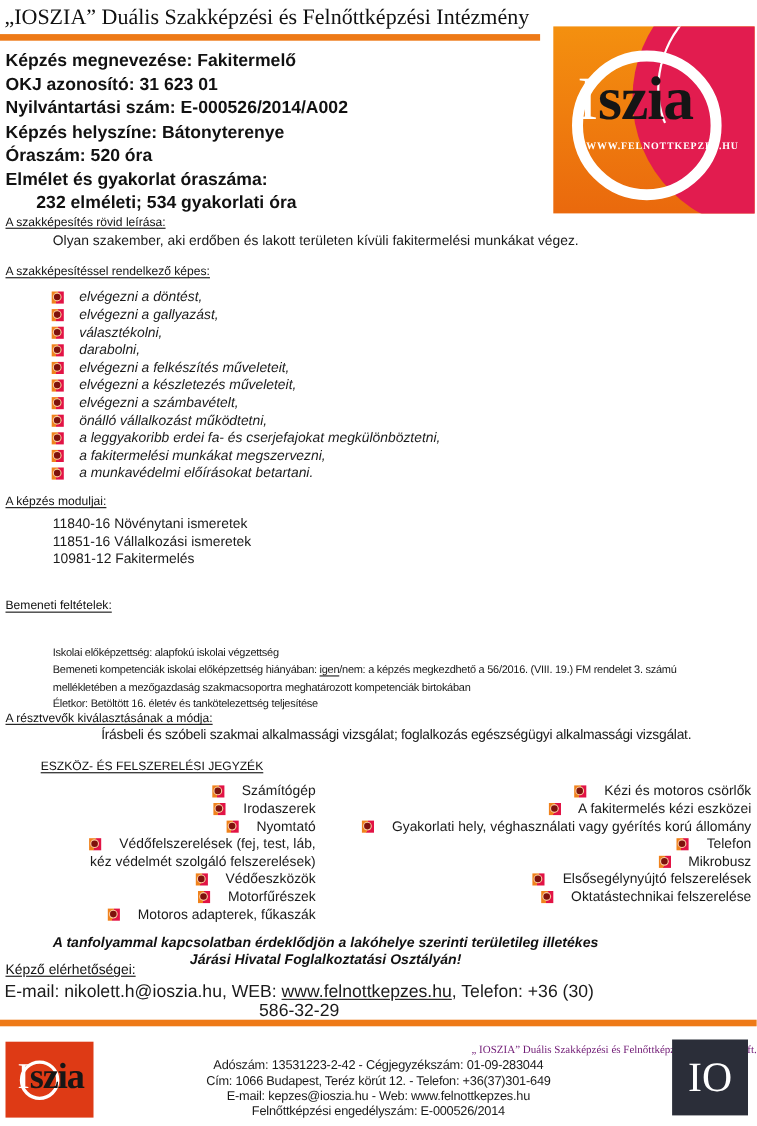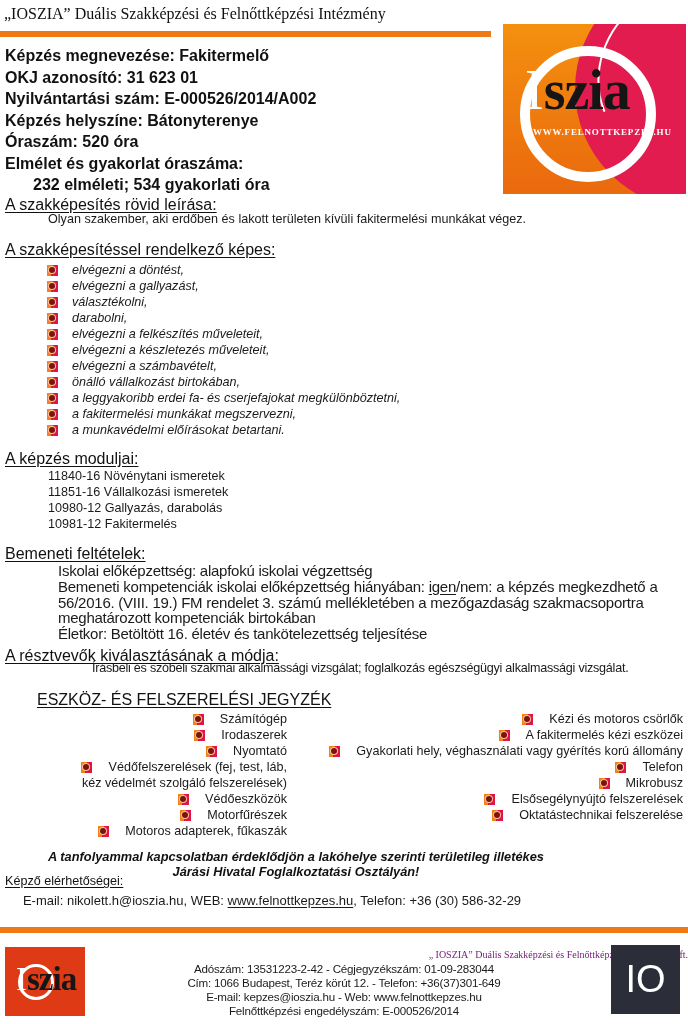--- a/index.html
+++ b/index.html
@@ -3,39 +3,39 @@
 <meta charset="utf-8">
 <style>
   html,body{margin:0;padding:0;}
   body{
     width:688px;height:1024px;position:relative;background:#ffffff;
     font-family:"Liberation Sans",sans-serif;color:#1a1a1a;overflow:hidden;
   }
   .abs{position:absolute;}
 
   
-  .header-title{left:4px;top:5px;font-family:"Liberation Serif",serif;font-size:16px;color:#111;white-space:nowrap;}
+  .header-title{left:4px;top:5px;font-family:"Liberation Serif",serif;font-size:20px;color:#111;white-space:nowrap;}
   .header-rule{left:0;top:31px;width:491px;height:6px;background:#EE7A17;}
 
   
   .info{left:5px;top:45px;font-weight:700;font-size:16px;line-height:21.5px;color:#111;}
   .info .indent{padding-left:28px;}
 
   
   .logo{left:503px;top:24px;width:183px;height:170px;background:linear-gradient(180deg,#F4900F,#EA690D);overflow:hidden;}
   .logo-pink{position:absolute;left:72px;top:-55px;width:240px;height:240px;border-radius:50%;background:#E21C4F;}
   .logo-ring{position:absolute;left:17px;top:22px;width:116px;height:116px;border:10px solid #fff;border-radius:50%;}
   .logo-arc{position:absolute;left:96px;top:-30px;width:120px;height:150px;border:2px solid rgba(255,255,255,.85);border-radius:50%;border-color:transparent transparent transparent #fff;transform:rotate(18deg);}
   .logo-text{position:absolute;left:22px;top:36px;font-family:"Liberation Serif",serif;font-size:56px;line-height:60px;white-space:nowrap;}
   .logo-text .i{color:#fff;}
   .logo-text .szia{color:#151515;font-weight:700;letter-spacing:-1px;}
   .logo-web{position:absolute;left:30px;top:103px;color:#fff;font-family:"Liberation Serif",serif;font-size:9px;font-weight:700;letter-spacing:.8px;white-space:nowrap;}
 
   
-  .h{left:5px;font-size:16px;color:#111;text-decoration:underline;text-underline-offset:2px;white-space:nowrap;}
+  .h{left:5px;font-size:11px;color:#111;text-decoration:underline;text-underline-offset:2px;white-space:nowrap;}
   .body-text{font-size:12.6px;color:#1a1a1a;}
   .condensed{letter-spacing:-0.25px;}
 
   
   ul.blist{list-style:none;margin:0;padding:0;}
   ul.blist li{display:flex;align-items:center;height:16px;font-size:12.6px;}
   .mini{width:11px;height:11px;display:inline-block;position:relative;flex:none;
         background:linear-gradient(100deg,#F0821C 46%,#E21345 46%);}
   .mini::after{content:"";position:absolute;left:1px;top:1px;width:6px;height:6px;border-radius:50%;
         border:1px solid rgba(255,210,165,.95);background:#7E120C;}
@@ -43,40 +43,40 @@
   .skills li{gap:14px;}
   .eq-left{left:7px;top:711px;width:280px;}
   .eq-right{left:293px;top:711px;width:390px;}
   .eq-left li,.eq-right li{gap:16px;justify-content:flex-end;}
   li.cont .mini{visibility:hidden;}
 
   
   .plain{left:48px;font-size:12.6px;line-height:16px;}
 
   
-  .entry-body{left:48px;top:563px;width:625px;font-size:15px;line-height:15.8px;margin-left:10px;}
+  .entry-body{left:48px;top:586px;width:625px;font-size:10px;line-height:15.8px;}
   .u{text-decoration:underline;text-underline-offset:2px;}
 
   
   .notice{left:0;top:849px;width:592px;box-sizing:border-box;padding:0 28px;text-align:center;
           font-weight:700;font-style:italic;font-size:12.8px;line-height:15px;color:#111;}
-  .contact-line{left:0;top:893px;width:544px;text-align:center;font-size:13px;}
+  .contact-line{left:0;top:893px;width:544px;text-align:center;font-size:16px;}
 
   
   .footer-rule{left:0;top:927px;width:688px;height:6px;background:#EE7A17;}
   .f-logo{left:5px;top:947px;width:80px;height:69px;background:#DE3A15;overflow:hidden;}
   .f-logo-ring{position:absolute;left:13px;top:17px;width:30px;height:30px;border:3px solid #fff;border-radius:50%;}
   .f-logo-text{position:absolute;left:11px;top:12px;font-family:"Liberation Serif",serif;font-size:33px;line-height:40px;white-space:nowrap;}
   .f-logo-text .i{color:#fff;}
   .f-logo-text .szia{color:#161616;font-weight:700;letter-spacing:-1px;}
   .f-center{left:0;top:949px;width:688px;text-align:center;}
   .f-company{font-family:"Liberation Serif",serif;font-size:10px;color:#701a75;margin-bottom:2px;text-align:right;}
   .f-line{font-size:11.6px;line-height:14px;letter-spacing:-0.2px;color:#1a1a1a;}
   .io-box{left:611px;top:945px;width:69px;height:69px;background:#2B2E39;display:flex;align-items:center;justify-content:center;}
-  .io-box span{color:#fff;font-family:Liberation Sans, sans-serif;font-size:38px;}
+  .io-box span{color:#fff;font-family:Liberation Serif, serif;font-size:38px;}
 </style>
 </head>
 <body>
 
 <div class="abs header-title">„IOSZIA” Duális Szakképzési és Felnőttképzési Intézmény</div>
 <div class="abs header-rule"></div>
 
 <div class="abs info">
   <div>Képzés megnevezése: Fakitermelő</div>
   <div>OKJ azonosító: 31 623 01</div>
@@ -123,41 +123,40 @@
   <li>
       <span class="mini"></span>
       <span>elvégezni a készletezés műveleteit,</span>
     </li>
   <li>
       <span class="mini"></span>
       <span>elvégezni a számbavételt,</span>
     </li>
   <li>
       <span class="mini"></span>
-      <span>önálló vállalkozást birtokában,</span>
+      <span>önálló vállalkozást működtetni,</span>
     </li>
   <li>
       <span class="mini"></span>
       <span>a leggyakoribb erdei fa- és cserjefajokat megkülönböztetni,</span>
     </li>
   <li>
       <span class="mini"></span>
       <span>a fakitermelési munkákat megszervezni,</span>
     </li>
   <li>
       <span class="mini"></span>
       <span>a munkavédelmi előírásokat betartani.</span>
     </li>
 </ul>
 
 <div class="abs h" style="top:450px;">A képzés moduljai:</div>
 <div class="abs plain" style="top:468px;">
   <div>11840-16 Növénytani ismeretek</div>
   <div>11851-16 Vállalkozási ismeretek</div>
-  <div>10980-12 Gallyazás, darabolás</div>
   <div>10981-12 Fakitermelés</div>
 </div>
 
 <div class="abs h" style="top:545px;">Bemeneti feltételek:</div>
 <div class="abs entry-body condensed">
   <div>Iskolai előképzettség: alapfokú iskolai végzettség</div>
   <div><span>Bemeneti kompetenciák iskolai előképzettség hiányában: </span><span class="u">igen</span><span>/nem: a képzés megkezdhető a 56/2016. (VIII. 19.) FM rendelet 3. számú mellékletében a mezőgazdaság szakmacsoportra meghatározott kompetenciák birtokában</span></div>
   <div>Életkor: Betöltött 16. életév és tankötelezettség teljesítése</div>
 </div>
 

